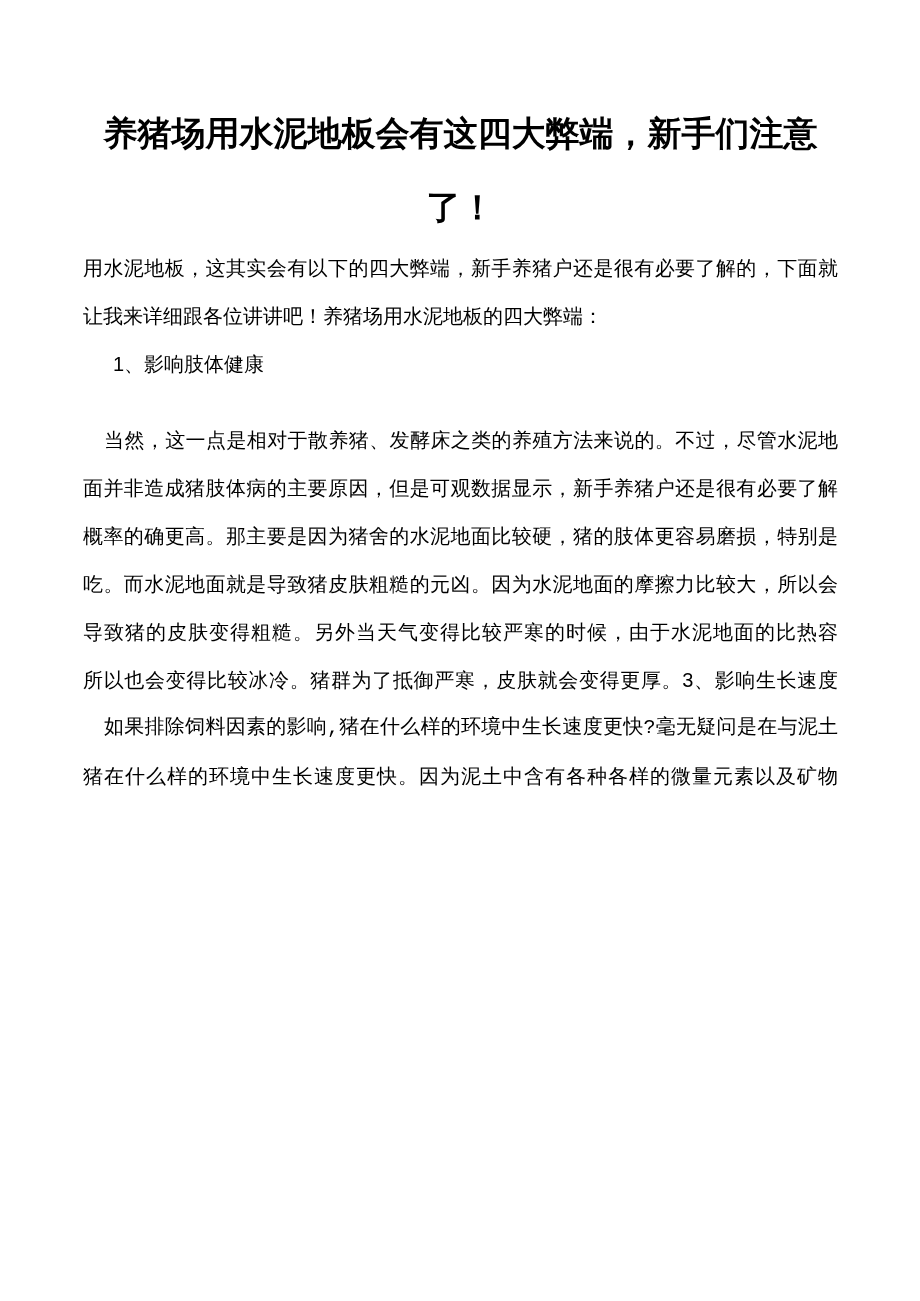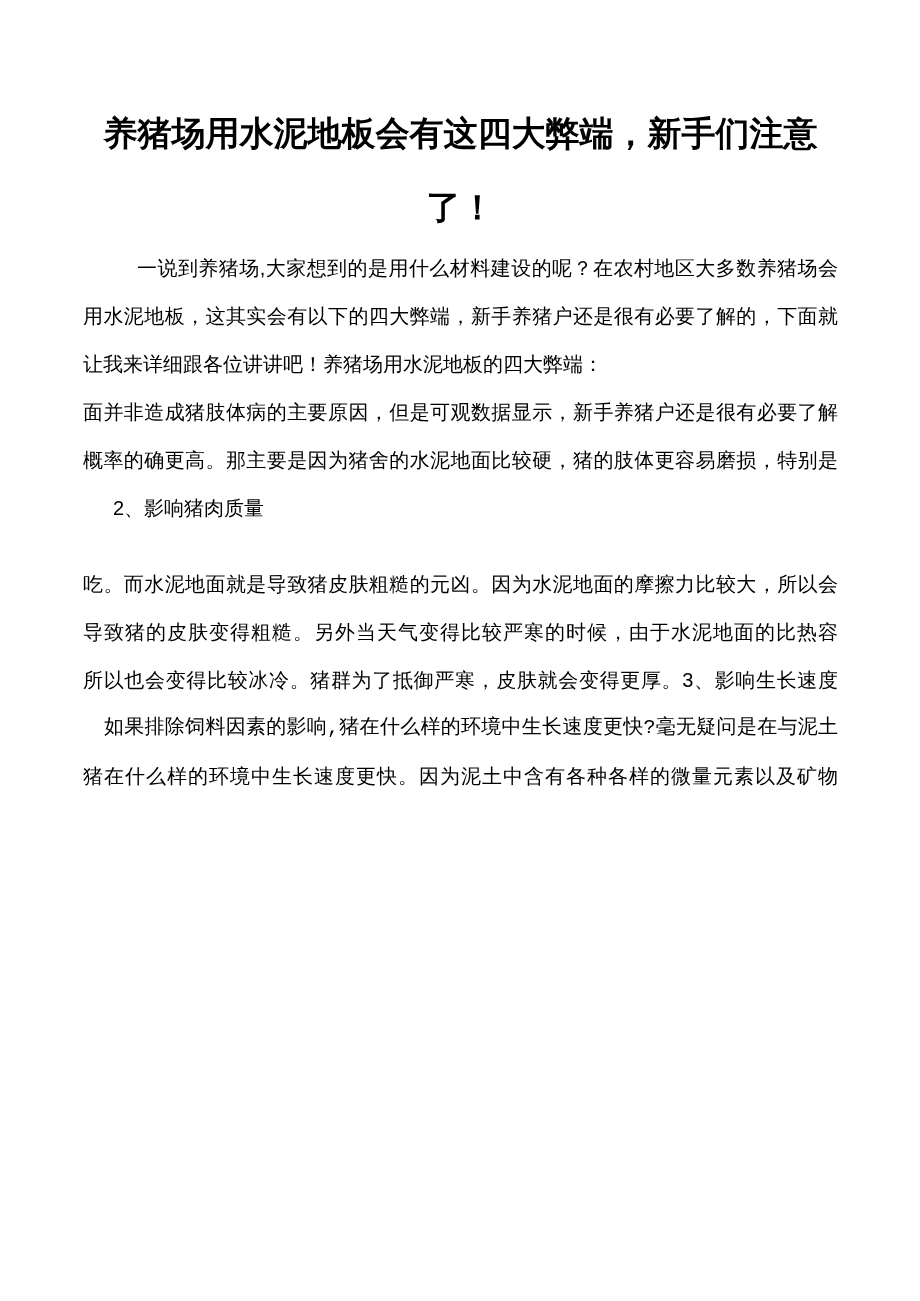--- a/index.html
+++ b/index.html
@@ -45,30 +45,30 @@
 </style>
 </head>
 <body>
 
 <main class="page">
     <div class="block title">
       <div class="line">养猪场用水泥地板会有这四大弊端，新手们注意</div>
       <div class="line">了！</div>
     </div>
     <div class="block paragraph">
-      <div class="line fill" style="text-indent: 54px;">一说到养猪场,大家想到的是用什么材料建设的呢？在农村地区大多数养猪场会</div>
       <div class="line fill">用水泥地板，这其实会有以下的四大弊端，新手养猪户还是很有必要了解的，下面就</div>
       <div class="line">让我来详细跟各位讲讲吧！养猪场用水泥地板的四大弊端：</div>
     </div>
+    <div class="block heading">
+      <div class="line" style="text-indent: 30px;">1、影响肢体健康</div>
+    </div>
     <div class="block paragraph">
+      <div class="line fill" style="text-indent: 21px;">当然，这一点是相对于散养猪、发酵床之类的养殖方法来说的。不过，尽管水泥地</div>
       <div class="line fill">面并非造成猪肢体病的主要原因，但是可观数据显示，新手养猪户还是很有必要了解的</div>
       <div class="line fill">概率的确更高。那主要是因为猪舍的水泥地面比较硬，猪的肢体更容易磨损，特别是</div>
-    </div>
-    <div class="block heading">
-      <div class="line" style="text-indent: 30px;">2、影响猪肉质量</div>
     </div>
     <div class="block paragraph">
       <div class="line fill">吃。而水泥地面就是导致猪皮肤粗糙的元凶。因为水泥地面的摩擦力比较大，所以会</div>
       <div class="line fill">导致猪的皮肤变得粗糙。另外当天气变得比较严寒的时候，由于水泥地面的比热容小，</div>
       <div class="line fill">所以也会变得比较冰冷。猪群为了抵御严寒，皮肤就会变得更厚。3、影响生长速度</div>
     </div>
     <div class="block paragraph">
       <div class="line fill" style="text-indent: 21px; font-family: Liberation Mono, monospace;">如果排除饲料因素的影响,猪在什么样的环境中生长速度更快?毫无疑问是在与泥土</div>
       <div class="line fill">猪在什么样的环境中生长速度更快。因为泥土中含有各种各样的微量元素以及矿物质，</div>
     </div>

